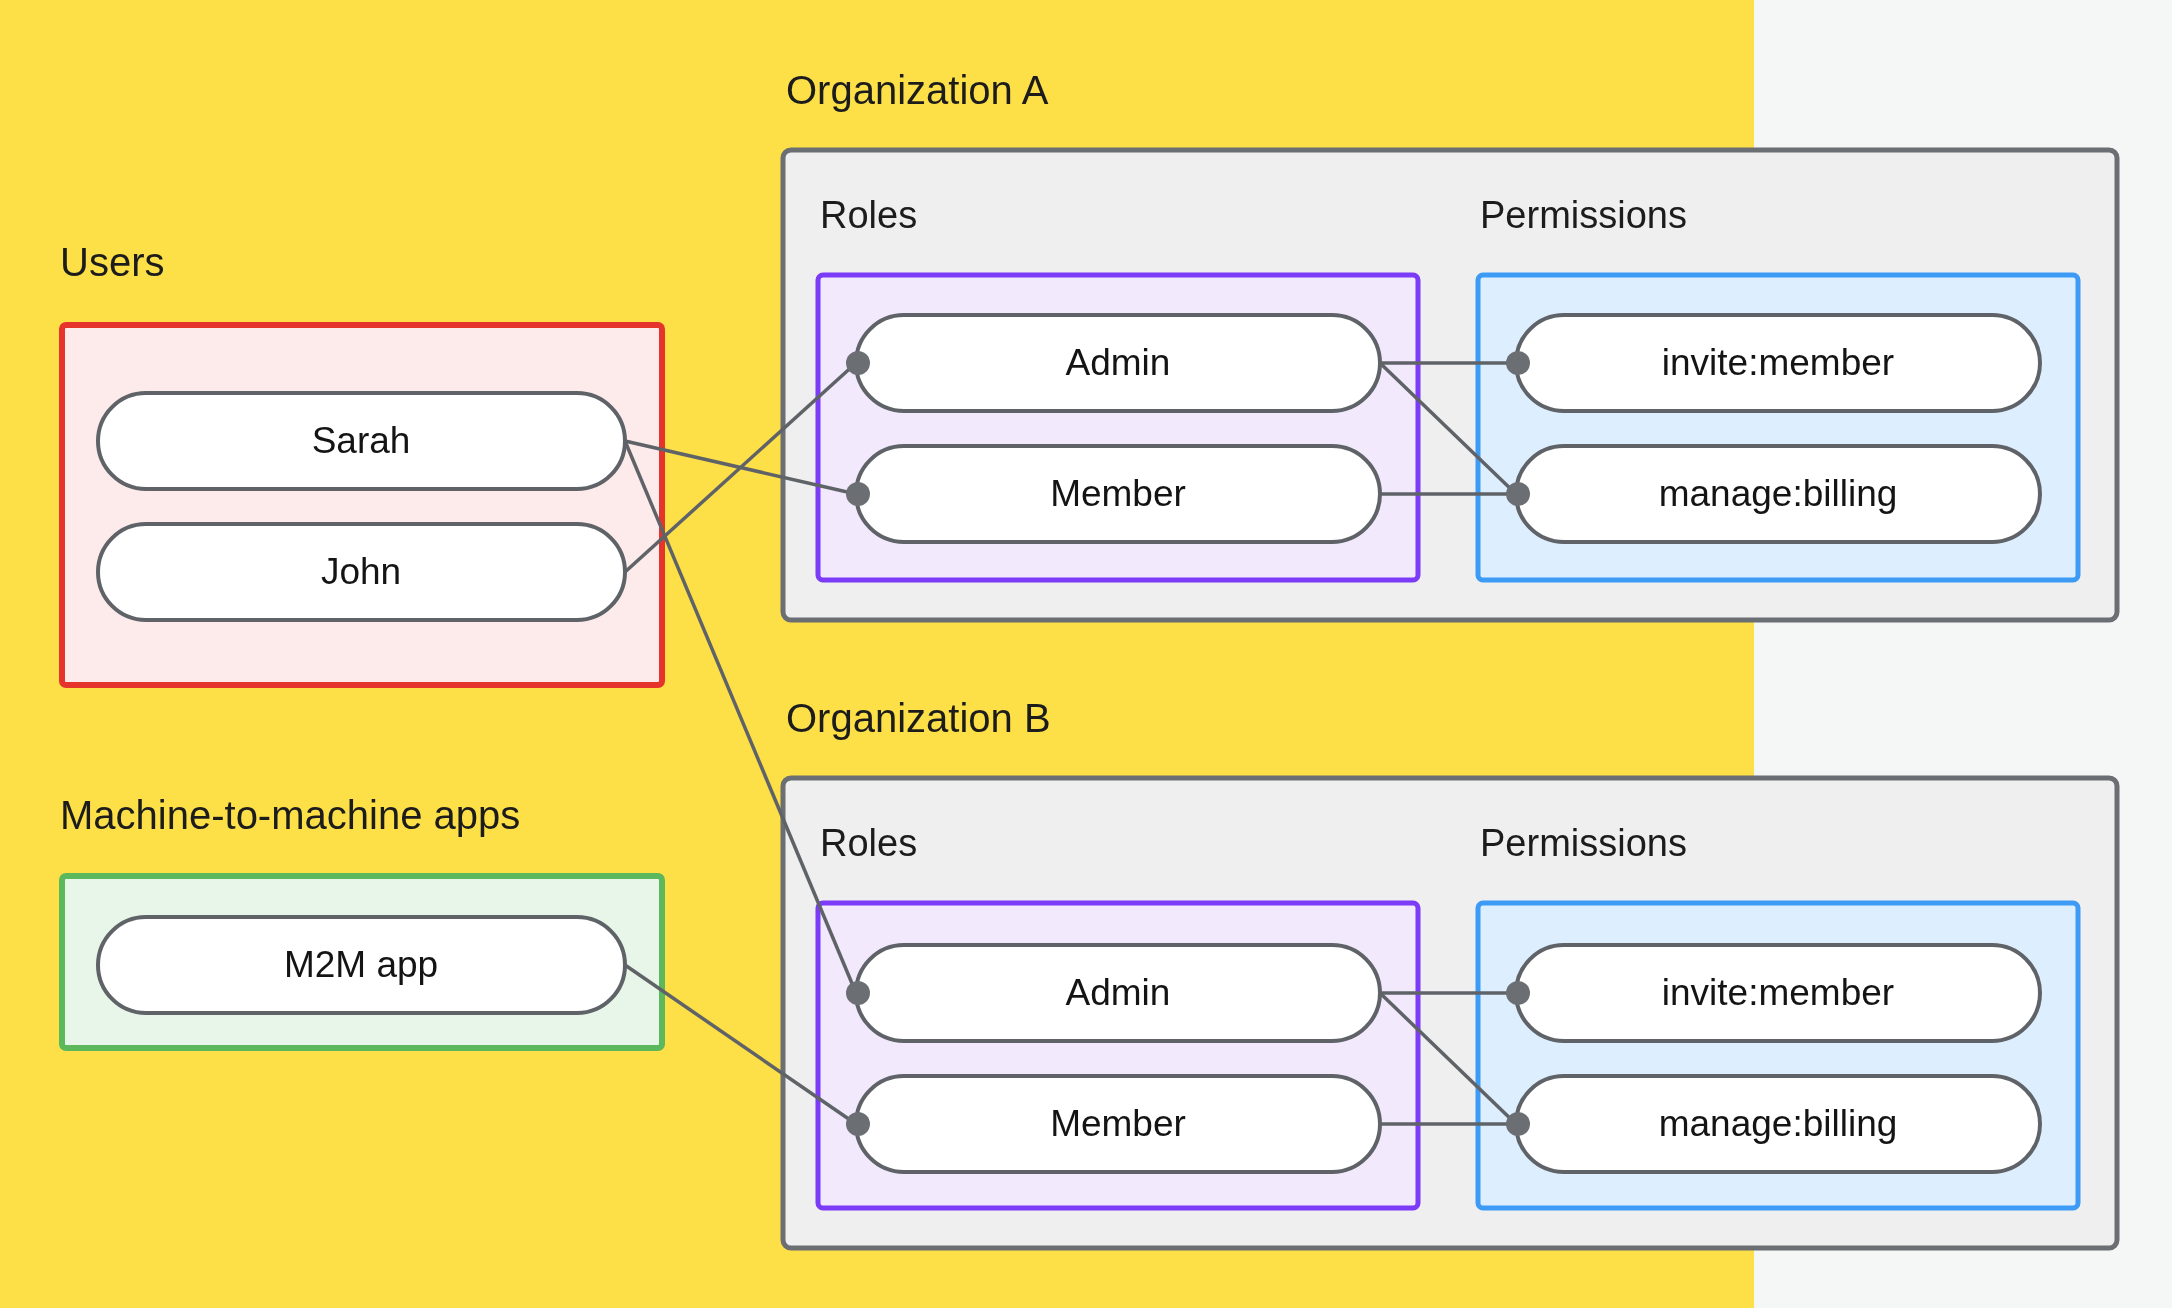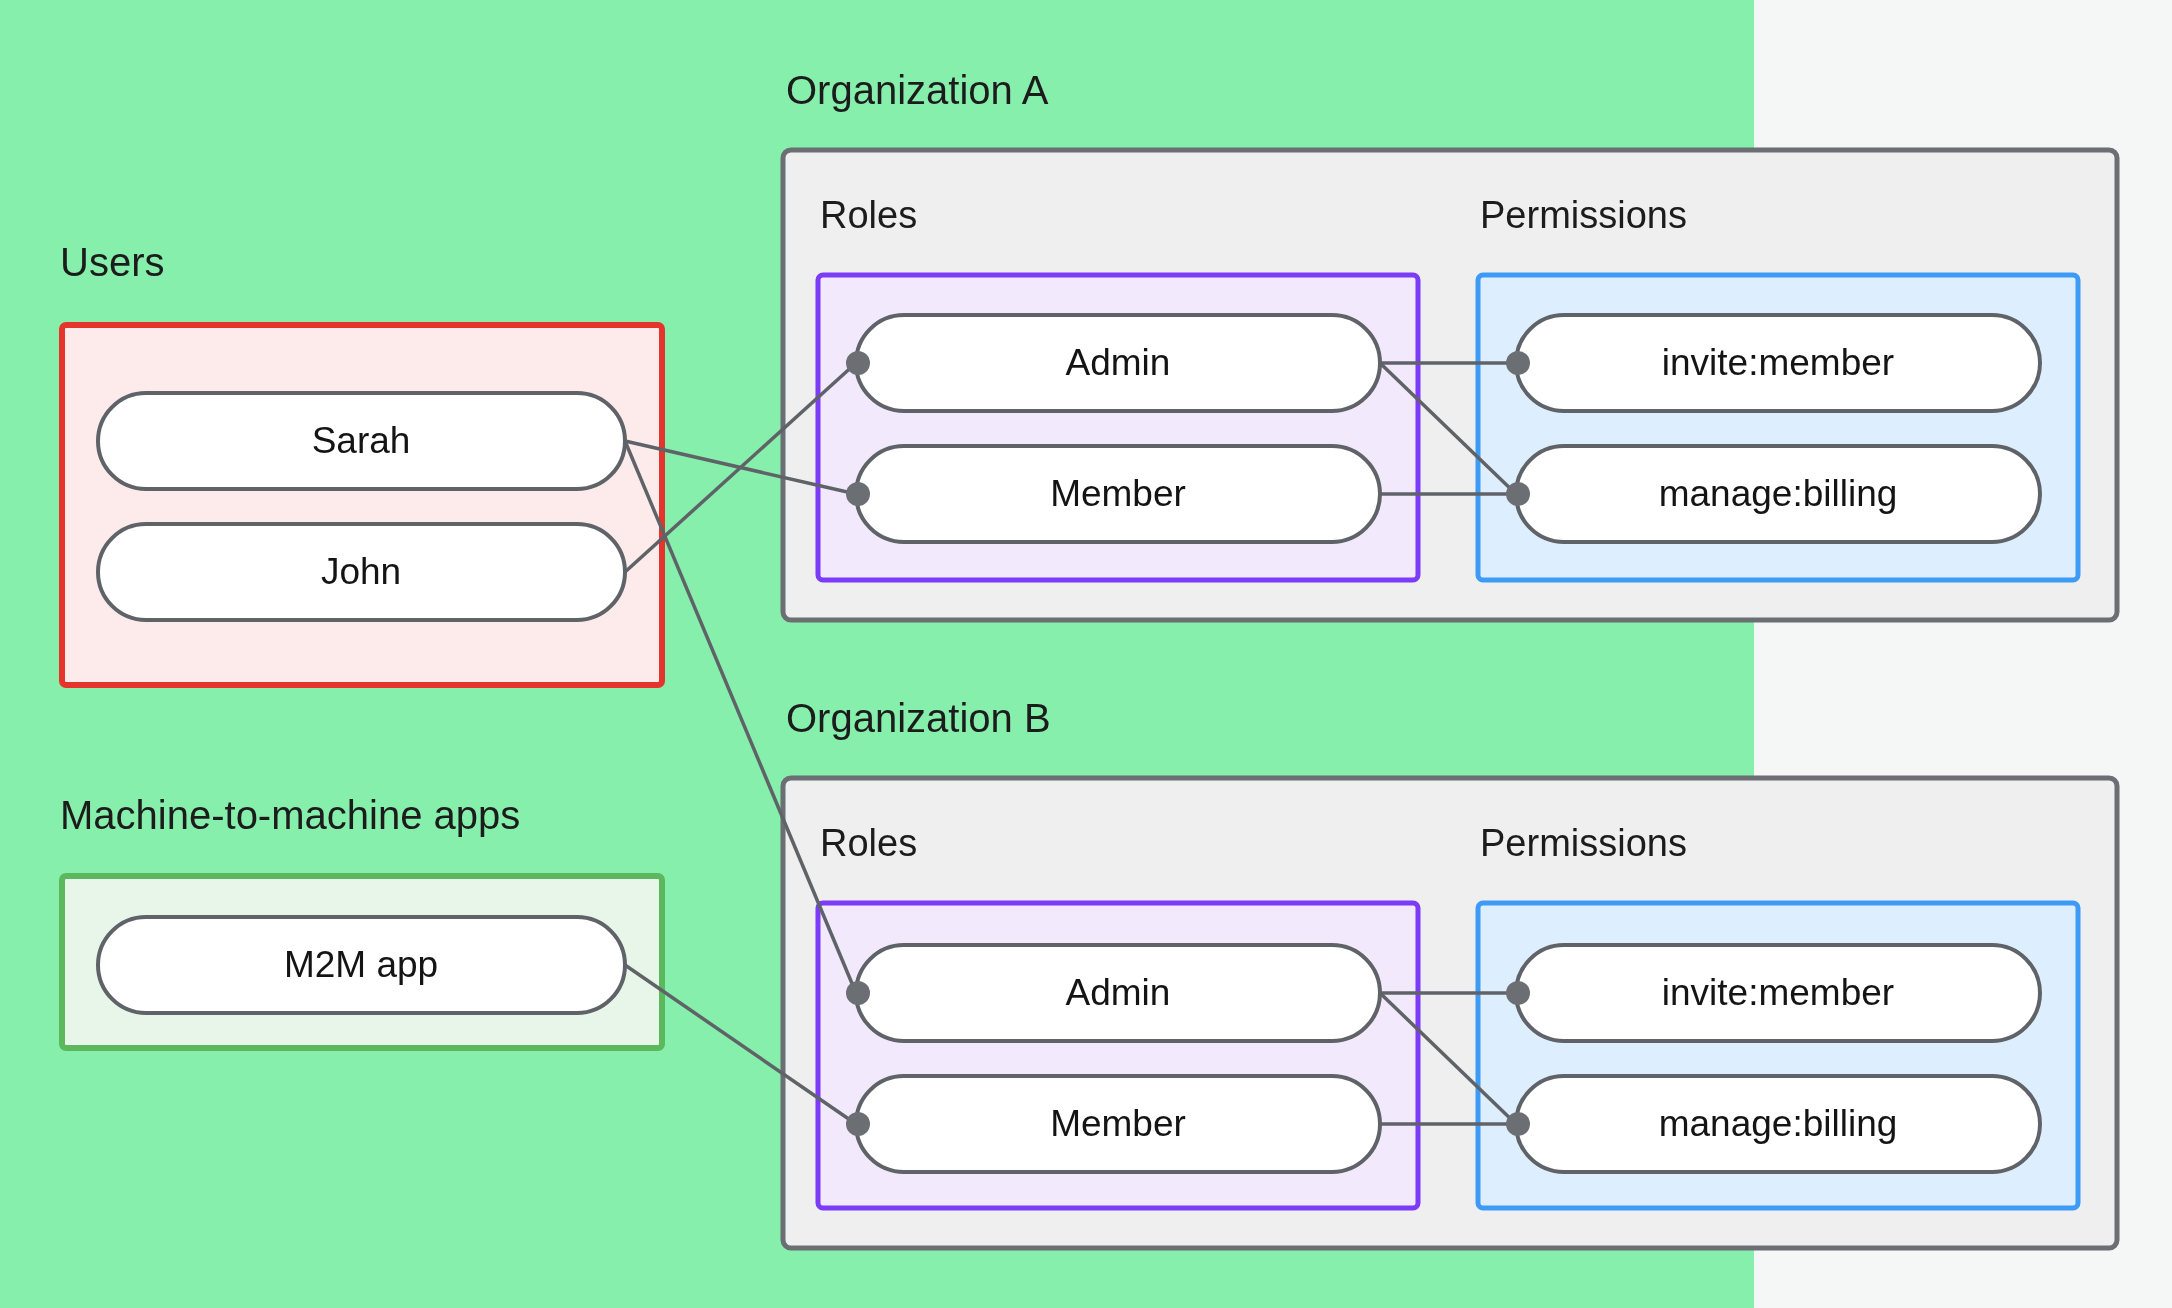--- a/index.html
+++ b/index.html
@@ -10,21 +10,21 @@
   body {
     width: 2172px;
     height: 1308px;
     font-family: "Liberation Sans", sans-serif;
     overflow: hidden;
   }
   #stage {
     position: relative;
     width: 1754px;
     height: 1308px;
-    background: #86efac;
+    background: #fde047;
     text-align: right;
   }
   svg#diagram {
     position: absolute;
     left: 0;
     top: 0;
     width: 2172px;
     height: 1308px;
   }
   .grp-label {

